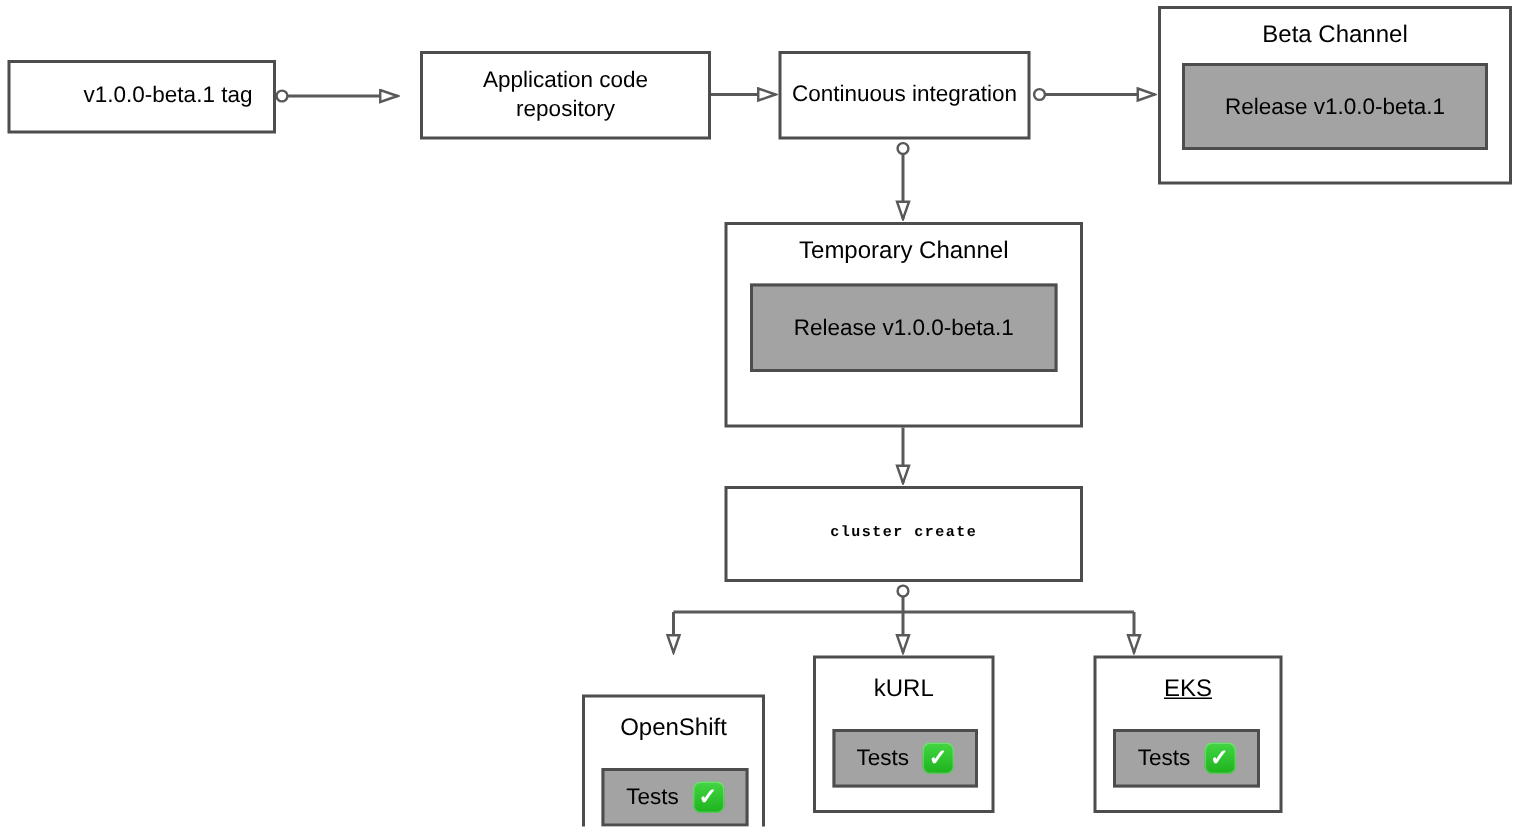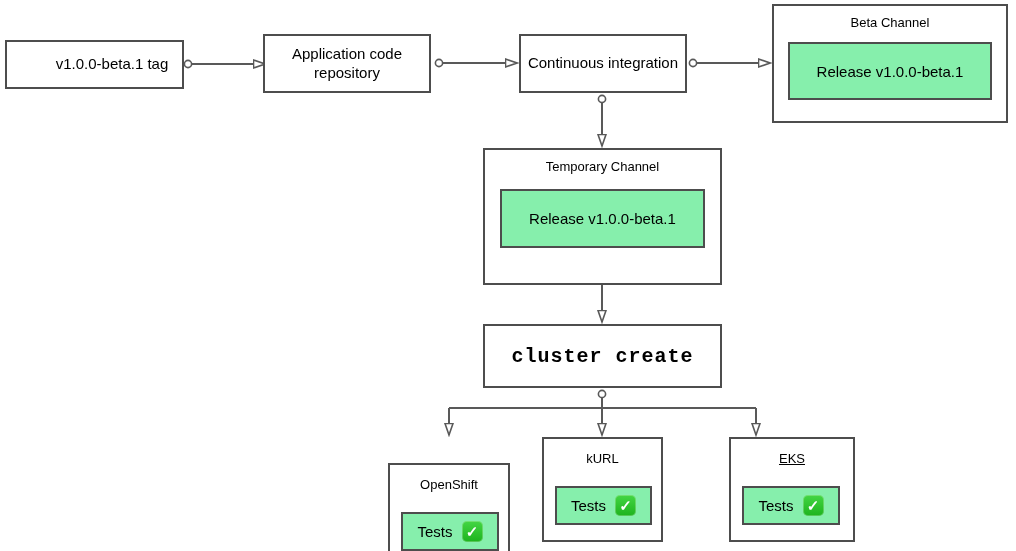--- a/index.html
+++ b/index.html
@@ -24,39 +24,39 @@
     align-items: center;
     justify-content: center;
     text-align: center;
     font-size: 15px;
     line-height: 1.25;
     padding: 2px 6px;
   }
   .container-node { text-align: center; }
   .container-title {
     display: block;
-    font-size: 13px;
+    font-size: 16px;
     margin-top: 9px;
     text-align: center;
   }
   .cluster-title { margin-top: 12px; }
   .inner-box {
     position: absolute;
-    background: #86efac;
+    background: #a3a3a3;
     border: 2px solid #4d4d4d;
     display: flex;
     align-items: center;
     justify-content: center;
     text-align: center;
     font-size: 15px;
   }
   .mono-cmd {
     font-family: "Liberation Mono", "DejaVu Sans Mono", monospace;
     font-weight: bold;
-    font-size: 20px;
+    font-size: 10px;
     letter-spacing: 1px;
   }
   .tests-box { gap: 9px; }
   .check-icon {
     display: inline-flex;
     align-items: center;
     justify-content: center;
     width: 21px;
     height: 21px;
     border-radius: 5px;
@@ -92,21 +92,21 @@
       <path d="M602,390 L602,435" marker-start="url(#m-circle)" marker-end="url(#m-arrow)"></path>
       <path d="M449,408 L449,435" marker-end="url(#m-arrow)"></path>
       <path d="M756,408 L756,435" marker-end="url(#m-arrow)"></path>
     </g>
   </svg>
 
   <div class="node leaf" style="left:5px; top:40px; width:179px; height:49px;padding-left:41px;">
     <span>v1.0.0-beta.1 tag</span>
   </div>
 
-  <div class="node leaf" style="left:263px; top:34px; width:168px; height:59px;">
+  <div class="node leaf" style="left:280px; top:34px; width:194px; height:59px;">
     <span>Application code repository</span>
   </div>
 
   <div class="node leaf" style="left:519px; top:34px; width:168px; height:59px;">
     <span>Continuous integration</span>
   </div>
 
   <div class="node container-node" style="left:772px; top:4px; width:236px; height:119px;">
     <span class="container-title">Beta Channel</span>
     <div class="inner-box" style="left:14px; top:36px; width:204px; height:58px;">

